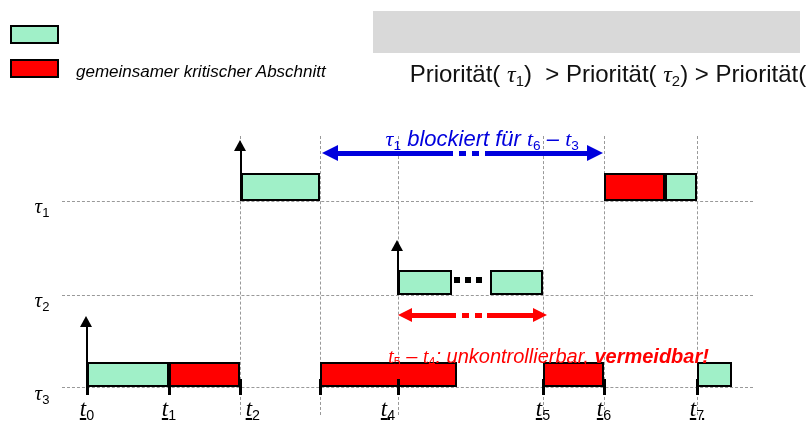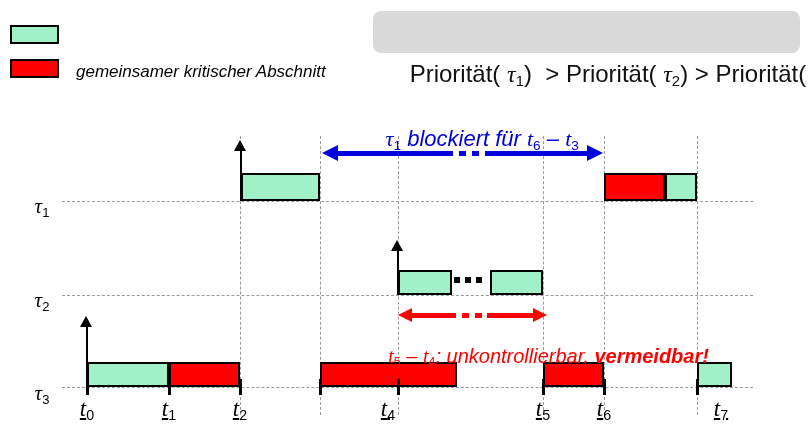--- a/index.html
+++ b/index.html
@@ -6,21 +6,21 @@
   #canvas{position:relative;width:812px;height:432px;background:#fff;
           font-family:"Liberation Sans",sans-serif;overflow:hidden;color:#000;}
 
   .swatch{position:absolute;left:10px;width:45px;height:15px;border:2px solid #000;z-index:2;}
   .swatch.normal{background:var(--normal);}
   .swatch.critical{background:var(--critical);}
   .legend-label{position:absolute;left:76px;font-style:italic;font-size:17px;z-index:5;white-space:pre;}
 
   .priority-box{position:absolute;left:373px;top:11px;width:427px;height:42px;
                 background:var(--boxbg);font-size:24px;line-height:42px;
-                padding-left:10px;box-sizing:border-box;white-space:pre;z-index:5;color:#111;border-radius:8px;}
+                padding-left:10px;box-sizing:border-box;white-space:pre;z-index:5;color:#111;}
 
   .mathit{font-family:"Liberation Serif","DejaVu Serif",serif;font-style:italic;}
   .sub{font-size:0.62em;position:relative;top:0.28em;font-style:normal;
        font-family:"Liberation Sans",sans-serif;}
 
   .note{position:absolute;white-space:pre;z-index:5;}
   .note-blue{left:327px;top:100px;width:286px;text-align:center;color:var(--blue);
              font-size:22px;font-style:italic;}
   .note-red{left:366px;top:322px;color:var(--critical);font-size:20px;font-style:italic;}
   .note-red .bold{font-weight:bold;margin-top:43px;}
@@ -90,31 +90,31 @@
     <div class="bar critical" style="left: 169px; width: 71px; top: 362px; height: 25px;"></div>
     <div class="bar critical" style="left: 320px; width: 137px; top: 362px; height: 25px;"></div>
     <div class="bar critical" style="left: 543px; width: 61px; top: 362px; height: 25px;"></div>
     <div class="bar normal" style="left: 697px; width: 35px; top: 362px; height: 25px;"></div>
     <div class="adots" style="left: 454px; top: 277px; width: 32px; height: 6px; background: repeating-linear-gradient(90deg, rgb(0, 0, 0) 0px, rgb(0, 0, 0) 6px, transparent 6px, transparent 11px);"></div>
     <div class="tickmark" style="left: 86px; top: 379px; height: 16px;"></div>
     <div class="tick-label mathit" style="left: 67px; top: 396px;"><span>t</span><span class="sub">0</span></div>
     <div class="tickmark" style="left: 168px; top: 379px; height: 16px;"></div>
     <div class="tick-label mathit" style="left: 149px; top: 396px;"><span>t</span><span class="sub">1</span></div>
     <div class="tickmark" style="left: 239px; top: 379px; height: 16px;"></div>
-    <div class="tick-label mathit" style="left: 220px; top: 396px;"><span>t</span><span class="sub">2</span></div>
+    <div class="tick-label mathit" style="left: 220px; top: 396px; text-align: right;"><span>t</span><span class="sub">2</span></div>
     <div class="tickmark" style="left: 319px; top: 379px; height: 16px;"></div>
     <div class="tick-label mathit" style="left: 300px; top: 396px; margin-top: 40px;"><span>t</span><span class="sub">3</span></div>
     <div class="tickmark" style="left: 397px; top: 379px; height: 16px;"></div>
     <div class="tick-label mathit" style="left: 368px; top: 396px; text-align: center;"><span>t</span><span class="sub">4</span></div>
     <div class="tickmark" style="left: 542px; top: 379px; height: 16px;"></div>
     <div class="tick-label mathit" style="left: 523px; top: 396px;"><span>t</span><span class="sub">5</span></div>
     <div class="tickmark" style="left: 603px; top: 379px; height: 16px;"></div>
     <div class="tick-label mathit" style="left: 584px; top: 396px;"><span>t</span><span class="sub">6</span></div>
     <div class="tickmark" style="left: 696px; top: 379px; height: 16px;"></div>
-    <div class="tick-label mathit" style="left: 701px; top: 396px;"><span>t</span><span class="sub">7</span></div>
+    <div class="tick-label mathit" style="left: 677px; top: 396px;"><span>t</span><span class="sub">7</span></div>
     <div class="relline" style="left: 240px; top: 149px; height: 52px;"></div>
     <div class="relhead" style="left: 234px; top: 140px;"></div>
     <div class="relline" style="left: 397px; top: 249px; height: 46px;"></div>
     <div class="relhead" style="left: 391px; top: 240px;"></div>
     <div class="relline" style="left: 86px; top: 325px; height: 62px;"></div>
     <div class="relhead" style="left: 80px; top: 316px;"></div>
     <div class="ahead" style="left: 322px; top: 145px; border-top: 8px solid transparent; border-bottom: 8px solid transparent; border-right: 16px solid rgb(0, 0, 221);"></div>
     <div class="ahead" style="left: 587px; top: 145px; border-top: 8px solid transparent; border-bottom: 8px solid transparent; border-left: 16px solid rgb(0, 0, 221);"></div>
     <div class="aseg" style="left: 337px; top: 150.5px; width: 109px; height: 5px; background: rgb(0, 0, 221);"></div>
     <div class="adots" style="left: 446px; top: 150.5px; width: 46px; height: 5px; background: repeating-linear-gradient(90deg, rgb(0, 0, 221) 0px, rgb(0, 0, 221) 7px, transparent 7px, transparent 13px);"></div>

